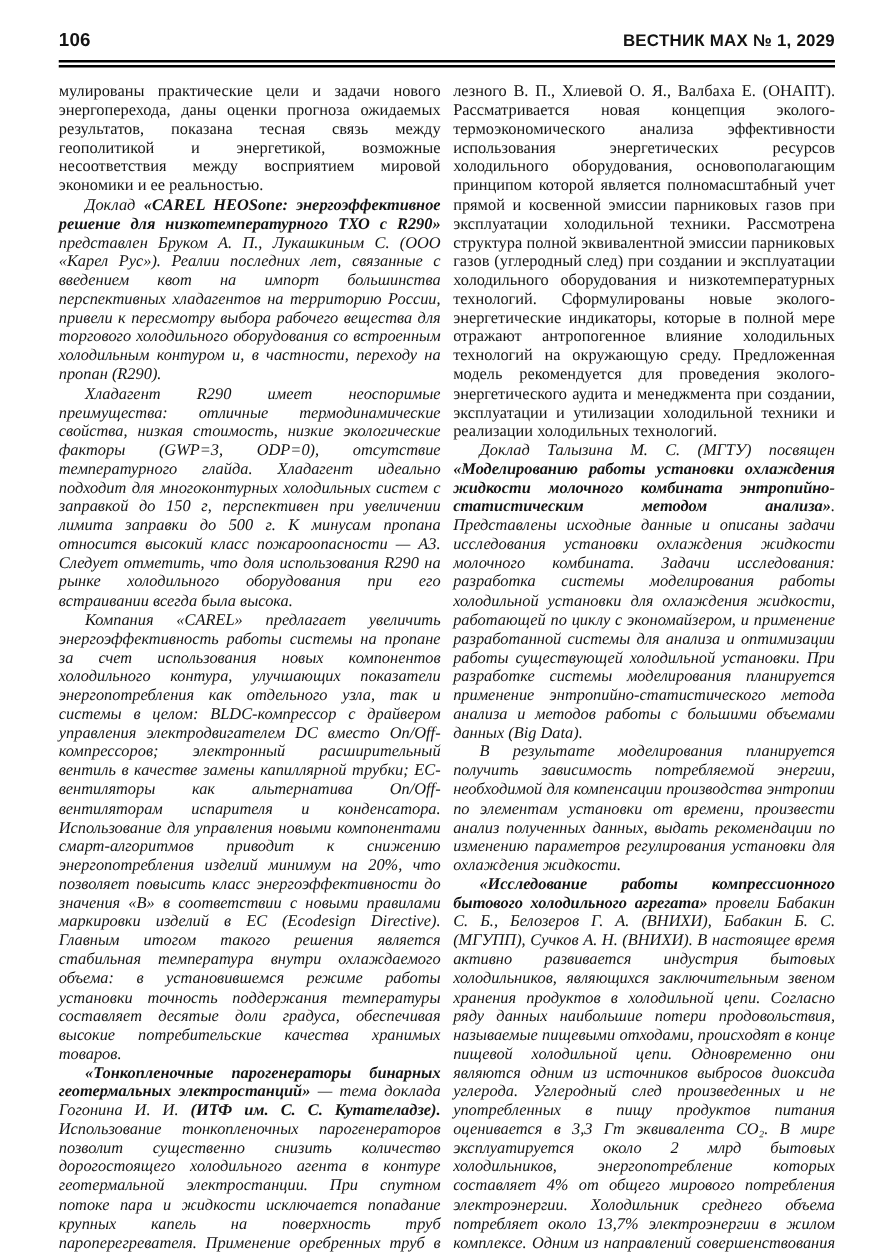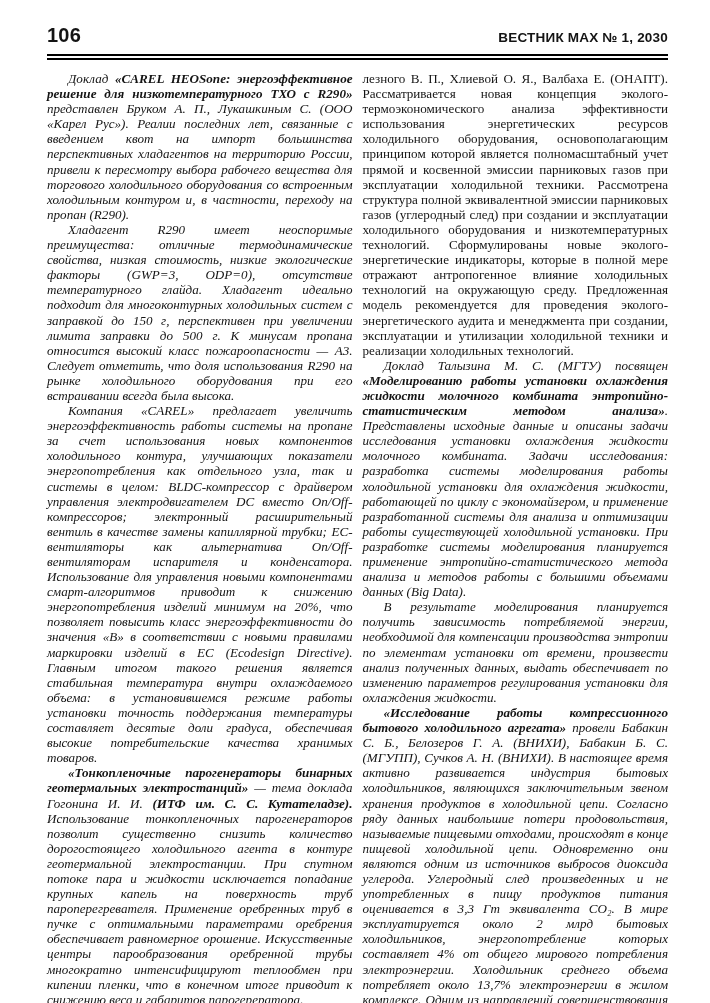--- a/index.html
+++ b/index.html
@@ -10,21 +10,21 @@
     color: #141414;
   }
   .page { padding: 24px 42px 0 47px; }
 
   .header-row {
     display: flex; justify-content: space-between; align-items: baseline;
     font-family: "Liberation Sans", sans-serif;
     font-weight: bold;
     margin-bottom: 7px;
   }
-  .pagenum  { font-size: 20px; letter-spacing: 0.2px; }
+  .pagenum  { font-size: 15px; letter-spacing: 0.2px; }
   .journal  { font-size: 13.5px; letter-spacing: 0.2px; }
 
   .rule {
     height: 2px;
     border-top: 2.4px solid #000;
     border-bottom: 2.4px solid #000;
   }
 
   .columns {
     display: flex;
@@ -41,30 +41,31 @@
   .col p { margin: 0; }
   .para.indent { text-indent: 21px; font-style: italic; }
   .bold { font-weight: bold; }
 </style>
 </head>
 <body>
 
 <div class="page">
   <div class="header-row">
     <span class="pagenum">106</span>
-    <span class="journal">ВЕСТНИК МАХ № 1, 2030</span>
+    <span class="journal">ВЕСТНИК МАХ № 1, 2029</span>
   </div>
   <div class="rule"></div>
   <div class="columns">
     <div class="col">
+        <p class="para"><span class="seg">мулированы практические цели и задачи нового энергоперехода, даны оценки прогноза ожидаемых результатов, показана тесная связь между геополитикой и энергетикой, возможные несоответствия между восприятием мировой экономики и ее реальностью.</span></p>
         <p class="para indent"><span class="seg">Доклад </span><span class="seg bold">«CAREL HEOSone: энергоэффективное решение для низкотемпературного ТХО с R290»</span><span class="seg"> представлен Бруком А. П., Лукашкиным С. (ООО «Карел Рус»). Реалии последних лет, связанные с введением квот на импорт большинства перспективных хладагентов на территорию России, привели к пересмотру выбора рабочего вещества для торгового холодильного оборудования со встроенным холодильным контуром и, в частности, переходу на пропан (R290).</span></p>
         <p class="para indent"><span class="seg">Хладагент R290 имеет неоспоримые преимущества: отличные термодинамические свойства, низкая стоимость, низкие экологические факторы (GWP=3, ODP=0), отсутствие температурного глайда. Хладагент идеально подходит для многоконтурных холодильных систем с заправкой до 150 г, перспективен при увеличении лимита заправки до 500 г. К минусам пропана относится высокий класс пожароопасности — А3. Следует отметить, что доля использования R290 на рынке холодильного оборудования при его встраивании всегда была высока.</span></p>
         <p class="para indent"><span class="seg">Компания «CAREL» предлагает увеличить энергоэффективность работы системы на пропане за счет использования новых компонентов холодильного контура, улучшающих показатели энергопотребления как отдельного узла, так и системы в целом: BLDC-компрессор с драйвером управления электродвигателем DC вместо On/Off-компрессоров; электронный расширительный вентиль в качестве замены капиллярной трубки; EC-вентиляторы как альтернатива On/Off-вентиляторам испарителя и конденсатора. Использование для управления новыми компонентами смарт-алгоритмов приводит к снижению энергопотребления изделий минимум на 20%, что позволяет повысить класс энергоэффективности до значения «В» в соответствии с новыми правилами маркировки изделий в ЕС (Ecodesign Directive). Главным итогом такого решения является стабильная температура внутри охлаждаемого объема: в установившемся режиме работы установки точность поддержания температуры составляет десятые доли градуса, обеспечивая высокие потребительские качества хранимых товаров.</span></p>
         <p class="para indent"><span class="seg bold">«Тонкопленочные парогенераторы бинарных геотермальных электростанций»</span><span class="seg"> — тема доклада Гогонина И. И. </span><span class="seg bold">(ИТФ им. С. С. Кутателадзе).</span><span class="seg"> Использование тонкопленочных парогенераторов позволит существенно снизить количество дорогостоящего холодильного агента в контуре геотермальной электростанции. При спутном потоке пара и жидкости исключается попадание крупных капель на поверхность труб пароперегревателя. Применение оребренных труб в пучке с оптимальными параметрами оребрения обеспечивает равномерное орошение. Искусственные центры парообразования оребренной трубы многократно интенсифицируют теплообмен при кипении пленки, что в конечном итоге приводит к снижению веса и габаритов парогерератора.</span></p>
       </div>
     <div class="col">
         <p class="para"><span class="seg">лезного В. П., Хлиевой О. Я., Валбаха Е. (ОНАПТ). Рассматривается новая концепция эколого-термоэкономического анализа эффективности использования энергетических ресурсов холодильного оборудования, основополагающим принципом которой является полномасштабный учет прямой и косвенной эмиссии парниковых газов при эксплуатации холодильной техники. Рассмотрена структура полной эквивалентной эмиссии парниковых газов (углеродный след) при создании и эксплуатации холодильного оборудования и низкотемпературных технологий. Сформулированы новые эколого-энергетические индикаторы, которые в полной мере отражают антропогенное влияние холодильных технологий на окружающую среду. Предложенная модель рекомендуется для проведения эколого-энергетического аудита и менеджмента при создании, эксплуатации и утилизации холодильной техники и реализации холодильных технологий.</span></p>
         <p class="para indent"><span class="seg">Доклад Талызина М. С. (МГТУ) посвящен </span><span class="seg bold">«Моделированию работы установки охлаждения жидкости молочного комбината энтропийно-статистическим методом анализа»</span><span class="seg">. Представлены исходные данные и описаны задачи исследования установки охлаждения жидкости молочного комбината. Задачи исследования: разработка системы моделирования работы холодильной установки для охлаждения жидкости, работающей по циклу с экономайзером, и применение разработанной системы для анализа и оптимизации работы существующей холодильной установки. При разработке системы моделирования планируется применение энтропийно-статистического метода анализа и методов работы с большими объемами данных (Big Data).</span></p>
-        <p class="para indent"><span class="seg">В результате моделирования планируется получить зависимость потребляемой энергии, необходимой для компенсации производства энтропии по элементам установки от времени, произвести анализ полученных данных, выдать обеспечивает по изменению параметров регулирования установки для охлаждения жидкости.</span></p>
+        <p class="para indent"><span class="seg">В результате моделирования планируется получить зависимость потребляемой энергии, необходимой для компенсации производства энтропии по элементам установки от времени, произвести анализ полученных данных, выдать рекомендации по изменению параметров регулирования установки для охлаждения жидкости.</span></p>
         <p class="para indent"><span class="seg bold">«Исследование работы компрессионного бытового холодильного агрегата»</span><span class="seg"> провели Бабакин С. Б., Белозеров Г. А. (ВНИХИ), Бабакин Б. С. (МГУПП), Сучков А. Н. (ВНИХИ). В настоящее время активно развивается индустрия бытовых холодильников, являющихся заключительным звеном хранения продуктов в холодильной цепи. Согласно ряду данных наибольшие потери продовольствия, называемые пищевыми отходами, происходят в конце пищевой холодильной цепи. Одновременно они являются одним из источников выбросов диоксида углерода. Углеродный след произведенных и не употребленных в пищу продуктов питания оценивается в 3,3 Гт эквивалента CO₂. В мире эксплуатируется около 2 млрд бытовых холодильников, энергопотребление которых составляет 4% от общего мирового потребления электроэнергии. Холодильник среднего объема потребляет около 13,7% электроэнергии в жилом комплексе. Одним из направлений совершенствования бытовой холодильной техники в мире является повышение требований к ее энергоэффективности. В частности, непрерывное совершенствование европейских моделей домашних холодильников привело, согласно директиве 2003/166/ЕС, к введению дополнительно 2 классов энер-</span></p>
       </div>
   </div>
 </div>
 
 </body></html>

